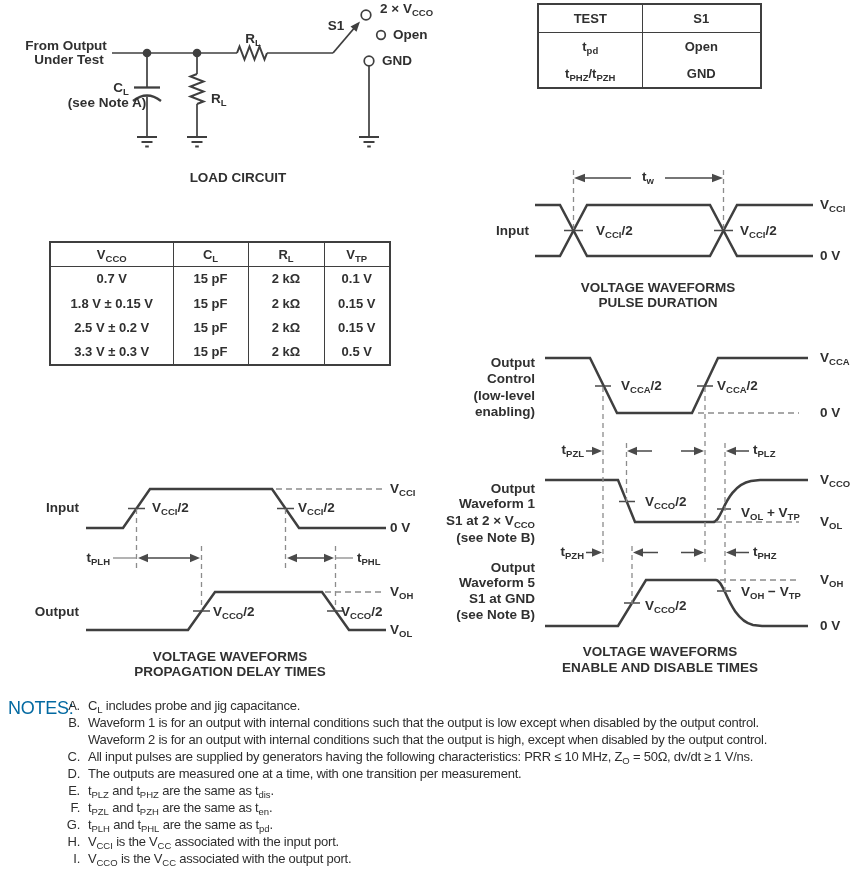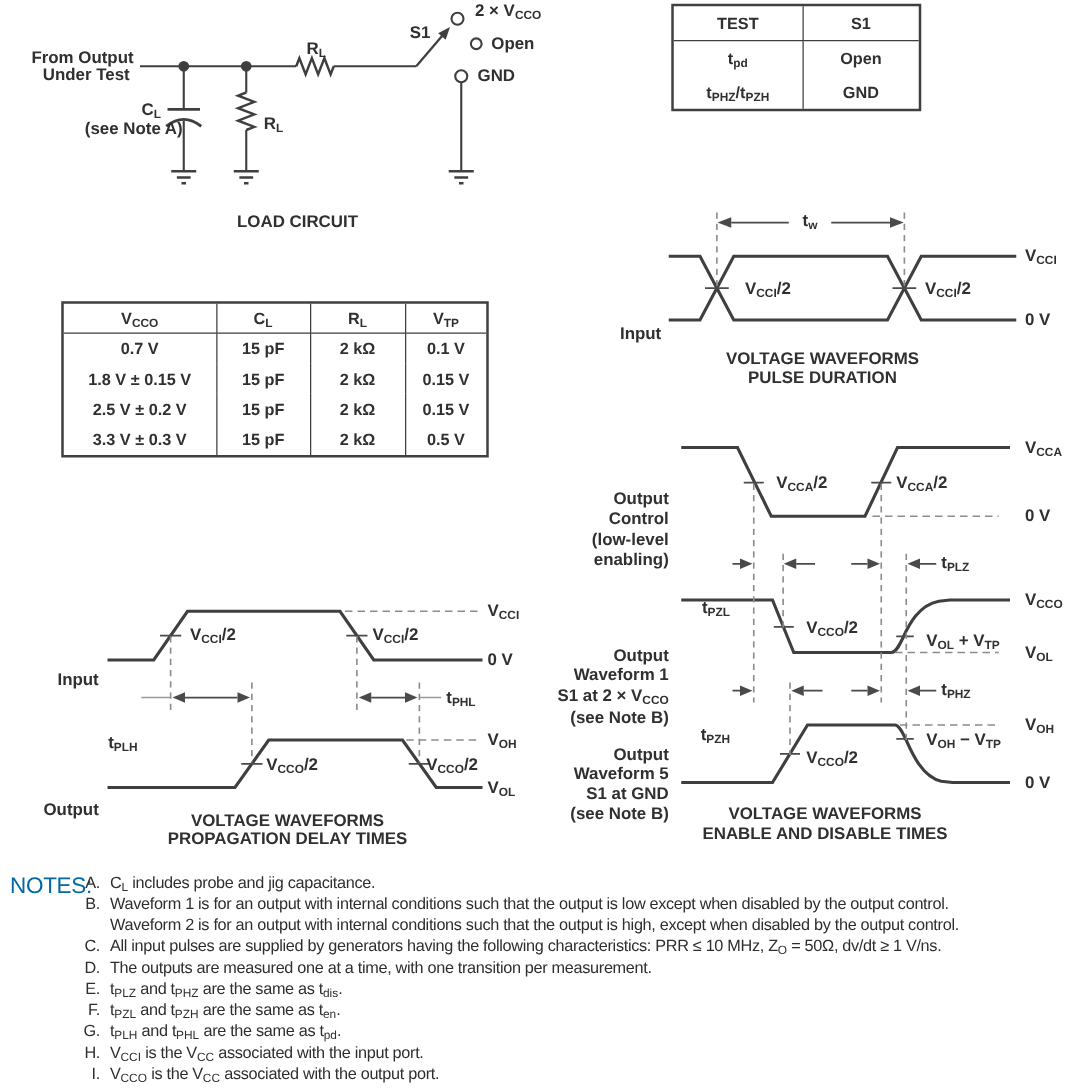--- a/index.html
+++ b/index.html
@@ -3,21 +3,21 @@
 <meta charset="utf-8">
 <style>
   html,body{margin:0;padding:0;background:#fff;}
   .canvas{position:relative;width:856px;height:872px;background:#ffffff;overflow:hidden;
           font-family:"Liberation Sans",sans-serif;color:#303030;}
   svg.overlay{position:absolute;left:0;top:0;}
   .lb{position:absolute;font-weight:bold;font-size:13.5px;white-space:nowrap;line-height:14px;}
   .cap{position:absolute;font-weight:bold;font-size:13.5px;white-space:nowrap;}
   .aC{transform:translate(-50%,-50%);}
   .aL{transform:translate(0,-50%);}
-  .aR{transform:translate(-100%,-50%);margin-top:36px;}
+  .aR{transform:translate(-100%,-50%);}
   sub{font-size:9.5px;letter-spacing:0;vertical-align:-2.5px;line-height:0;}
   .tblwrap{position:absolute;border:2px solid #3f3f3f;box-sizing:border-box;}
   table{border-collapse:collapse;table-layout:fixed;width:100%;height:100%;}
   th,td{font-weight:bold;font-size:13px;text-align:center;vertical-align:middle;padding:0;color:#303030;}
   .cdiv{border-right:1.6px solid #3f3f3f;}
   .hrow th{border-bottom:1.6px solid #3f3f3f;}
   .notes{position:absolute;left:0;top:0;width:856px;}
   .nrow{position:absolute;font-size:13px;letter-spacing:-0.25px;white-space:nowrap;color:#2e2e2e;}
   .nl{position:absolute;left:58px;width:22px;text-align:right;display:inline-block;}
   .nt{position:absolute;left:88px;}
@@ -119,21 +119,21 @@
   <div class="lb aC" style="left:121px;top:88px">C<sub>L</sub></div>
   <div class="lb aC" style="left:107px;top:103px">(see Note A)</div>
   <div class="lb aL" style="left:211px;top:99px">R<sub>L</sub></div>
   <div class="lb aC" style="left:253px;top:39px">R<sub>L</sub></div>
   <div class="lb aC" style="left:336px;top:26px">S1</div>
   <div class="lb aL" style="left:380px;top:9px">2 × V<sub>CCO</sub></div>
   <div class="lb aL" style="left:393px;top:35px">Open</div>
   <div class="lb aL" style="left:382px;top:61px">GND</div>
   <div class="cap aC" style="left:238px;top:177px">LOAD CIRCUIT</div>
 
-  <div class="tblwrap" style="left:537px;top:3px;width:200px;height:86px">
+  <div class="tblwrap" style="left:537px;top:3px;width:225px;height:86px">
     <table>
       <colgroup>
           <col style="width:103px">
           <col>
         </colgroup>
       <tbody>
           <tr class="hrow">
         <th class="cdiv">TEST</th>
         <th>S1</th>
       </tr>

